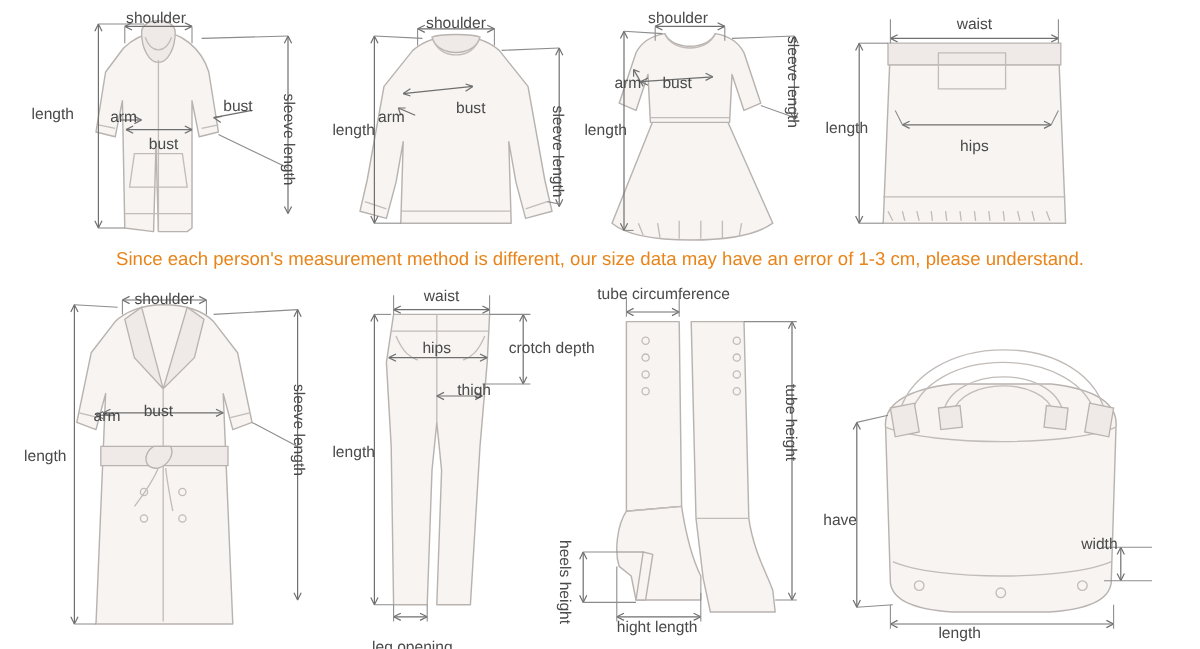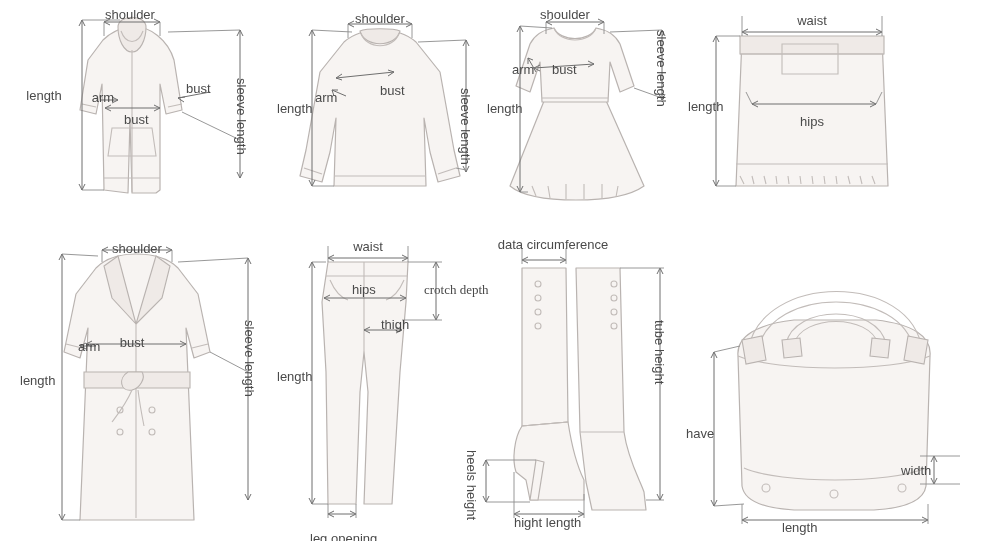--- a/index.html
+++ b/index.html
@@ -225,20 +225,21 @@
       <line class="dim" x1="82" y1="104" x2="206" y2="104"></line>
       <path class="dim" d="M82 104 l6 -3 M82 104 l6 3 M206 104 l-6 -3 M206 104 l-6 3"></path>
       <line class="dimthin" x1="82" y1="104" x2="76" y2="92"></line>
       <line class="dimthin" x1="206" y1="104" x2="212" y2="92"></line>
     </svg>
     <span class="lbl" style="left:142px;top:20px;transform:translate(-50%,-50%);">waist</span>
     <span class="lbl" style="left:18px;top:106px;transform:translateY(-50%);">length</span>
     <span class="lbl" style="left:142px;top:115px;transform:translate(-50%,0);">hips</span>
   </div>
 
+  <div class="note">Since each person's measurement method is different, our size data may have an error of 1-3 cm, please understand.</div>
 
   <div class="panel" style="left:0;top:232px;width:280px;height:309px;">
     <svg width="280" height="309" viewBox="0 0 280 309">
 
       <path class="garm" d="M136 22 C118 22 104 28 96 36 L76 62 L64 120 L80 126 L88 96 L80 288 L194 288 L186 96 L194 126 L210 120 L198 62 L178 36 C170 28 156 22 136 22 Z"></path>
 
       <path class="garm2" d="M118 24 L136 92 L112 66 L104 34 Z"></path>
       <path class="garm2" d="M156 24 L136 92 L162 66 L170 34 Z"></path>
       <path class="garm3" d="M136 92 L136 286"></path>
 
@@ -317,21 +318,21 @@
       <line class="dimthin" x1="52" y1="30" x2="66" y2="30"></line>
       <line class="dimthin" x1="52" y1="272" x2="68" y2="272"></line>
 
       <line class="dim" x1="68" y1="282" x2="96" y2="282"></line>
       <path class="dim" d="M68 282 l6 -3 M68 282 l6 3 M96 282 l-6 -3 M96 282 l-6 3"></path>
       <line class="dimthin" x1="68" y1="272" x2="68" y2="286"></line>
       <line class="dimthin" x1="96" y1="272" x2="96" y2="286"></line>
     </svg>
     <span class="lbl" style="left:108px;top:8px;transform:translateX(-50%);">waist</span>
     <span class="lbl" style="left:92px;top:51px;">hips</span>
-    <span class="lbl" style="left:164px;top:51px;font-family:Liberation Serif, serif;">crotch depth</span>
+    <span class="lbl" style="left:164px;top:51px;">crotch depth</span>
     <span class="lbl" style="left:121px;top:86px;text-align:right;">thigh</span>
     <span class="lbl" style="left:17px;top:144px;transform:translateY(-50%);">length</span>
     <span class="lbl" style="left:50px;top:300px;">leg opening</span>
   </div>
 
   <div class="panel" style="left:460px;top:232px;width:230px;height:309px;">
     <svg width="230" height="309" viewBox="0 0 230 309">
 
       <path class="garm" d="M116 36 L160 36 L164 200 C168 228 180 248 184 260 L186 278 L132 278 L126 250 L120 200 Z"></path>
       <path class="garm3" d="M120 200 L164 200"></path>
@@ -363,21 +364,21 @@
       <line class="dim" x1="26" y1="228" x2="26" y2="270"></line>
       <path class="dim" d="M26 228 l-3 6 M26 228 l3 6 M26 270 l-3 -6 M26 270 l3 -6"></path>
       <line class="dimthin" x1="26" y1="228" x2="76" y2="228"></line>
       <line class="dimthin" x1="26" y1="270" x2="70" y2="270"></line>
 
       <line class="dim" x1="54" y1="282" x2="124" y2="282"></line>
       <path class="dim" d="M54 282 l6 -3 M54 282 l6 3 M124 282 l-6 -3 M124 282 l-6 3"></path>
       <line class="dimthin" x1="54" y1="240" x2="54" y2="286"></line>
       <line class="dimthin" x1="124" y1="262" x2="124" y2="286"></line>
     </svg>
-    <span class="lbl" style="left:93px;top:6px;transform:translateX(-50%);">data circumference</span>
+    <span class="lbl" style="left:93px;top:6px;transform:translateX(-50%);">tube circumference</span>
     <span class="lbl vert" style="left:206px;top:88px;transform:rotate(90deg);">tube height</span>
     <span class="lbl vert" style="left:18px;top:218px;transform:rotate(90deg);">heels height</span>
     <span class="lbl" style="left:54px;top:284px;">hight length</span>
   </div>
 
   <div class="panel" style="left:670px;top:232px;width:330px;height:309px;">
     <svg width="330" height="309" viewBox="0 0 330 309">
 
       <path class="garm" d="M68 124 C66 104 88 92 124 88 L206 88 C242 92 262 104 260 124 L256 254 C254 268 238 276 204 278 L124 278 C90 276 74 268 72 254 Z"></path>
 
@@ -409,17 +410,17 @@
       <path class="dim" d="M264 224 l-3 6 M264 224 l3 6 M264 252 l-3 -6 M264 252 l3 -6"></path>
       <line class="dimthin" x1="250" y1="224" x2="290" y2="224"></line>
       <line class="dimthin" x1="250" y1="252" x2="290" y2="252"></line>
 
       <line class="dim" x1="72" y1="288" x2="258" y2="288"></line>
       <path class="dim" d="M72 288 l6 -3 M72 288 l6 3 M258 288 l-6 -3 M258 288 l-6 3"></path>
       <line class="dimthin" x1="72" y1="272" x2="72" y2="292"></line>
       <line class="dimthin" x1="258" y1="272" x2="258" y2="292"></line>
     </svg>
     <span class="lbl" style="left:16px;top:201px;transform:translateY(-50%);">have</span>
-    <span class="lbl" style="left:231px;top:238px;transform:translateY(-50%);">width</span>
+    <span class="lbl" style="left:231px;top:221px;transform:translateY(-50%);">width</span>
     <span class="lbl" style="left:112px;top:289px;">length</span>
   </div>
 
 </div>
 
 </body></html>

